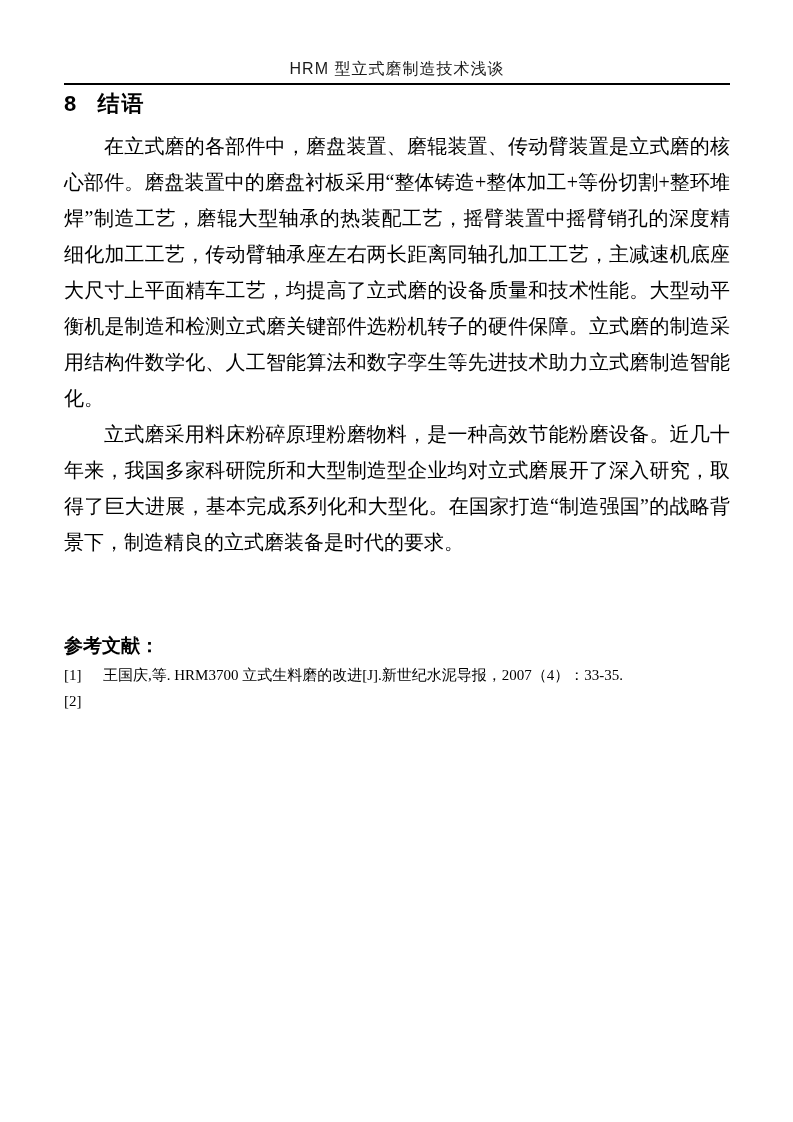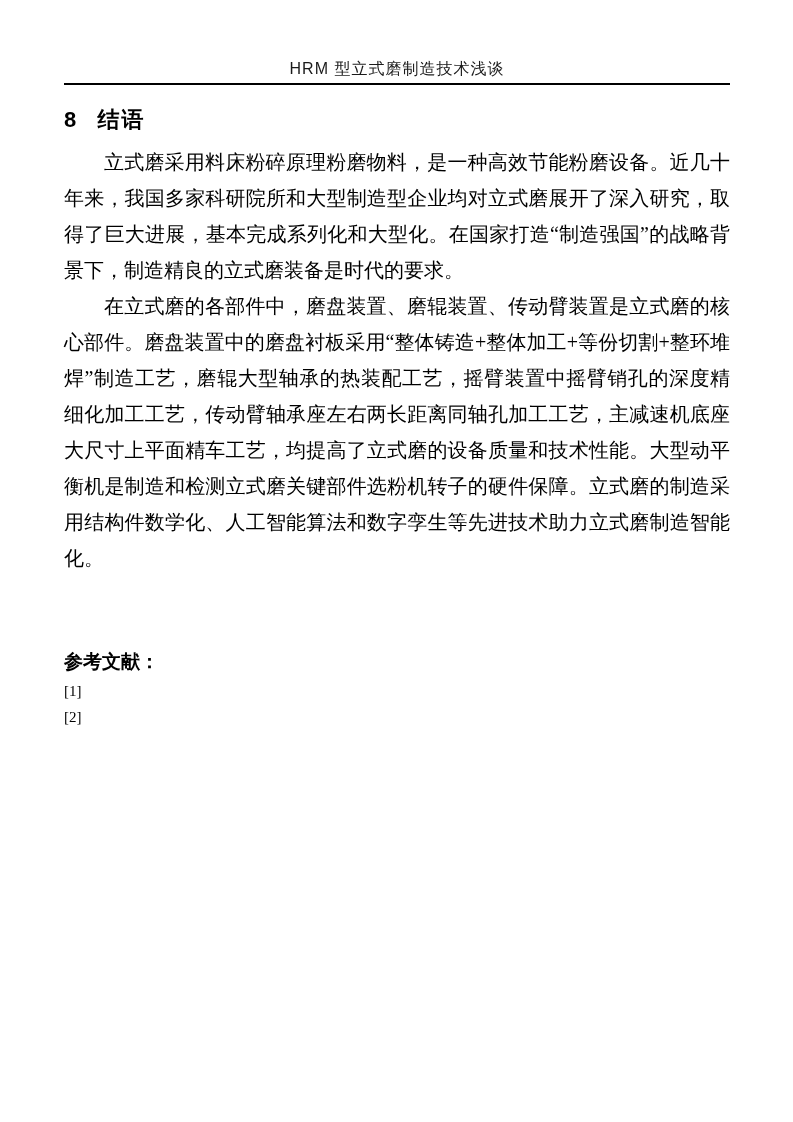--- a/index.html
+++ b/index.html
@@ -44,21 +44,20 @@
     line-height: 26px;
     margin: 6px 0 11px 0;
   }
   .section-heading .sec-num {
     display: inline-block;
   }
   .section-heading .sec-title {
     display: inline-block;
     margin-left: 15px;
     letter-spacing: 2px;
-    margin-top: 16px;
   }
   
   .body-text p {
     margin: 0;
     font-size: 20px;
     line-height: 36px;
     text-align: justify;
     text-justify: inter-ideograph;
     text-indent: 2em;
   }
@@ -130,28 +129,29 @@
       <div class="running-title">HRM 型立式磨制造技术浅谈</div>
       <hr class="head-rule">
     </div>
 
     <div class="section-heading">
       <span class="sec-num">8</span>
       <span class="sec-title">结语</span>
     </div>
 
     <div class="body-text">
+      <p>在立式磨的各部件中，磨盘装置、磨辊装置、传动臂装置是立式磨的核心部件。磨盘装置中的磨盘衬板采用“整体铸造+整体加工+等份切割+整环堆焊”制造工艺，磨辊大型轴承的热装配工艺，摇臂装置中摇臂销孔的深度精细化加工工艺，传动臂轴承座左右两长距离同轴孔加工工艺，主减速机底座大尺寸上平面精车工艺，均提高了立式磨的设备质量和技术性能。大型动平衡机是制造和检测立式磨关键部件选粉机转子的硬件保障。立式磨的制造采用结构件数学化、人工智能算法和数字孪生等先进技术助力立式磨制造智能化。</p>
       <p>立式磨采用料床粉碎原理粉磨物料，是一种高效节能粉磨设备。近几十年来，我国多家科研院所和大型制造型企业均对立式磨展开了深入研究，取得了巨大进展，基本完成系列化和大型化。在国家打造“制造强国”的战略背景下，制造精良的立式磨装备是时代的要求。</p>
-      <p>在立式磨的各部件中，磨盘装置、磨辊装置、传动臂装置是立式磨的核心部件。磨盘装置中的磨盘衬板采用“整体铸造+整体加工+等份切割+整环堆焊”制造工艺，磨辊大型轴承的热装配工艺，摇臂装置中摇臂销孔的深度精细化加工工艺，传动臂轴承座左右两长距离同轴孔加工工艺，主减速机底座大尺寸上平面精车工艺，均提高了立式磨的设备质量和技术性能。大型动平衡机是制造和检测立式磨关键部件选粉机转子的硬件保障。立式磨的制造采用结构件数学化、人工智能算法和数字孪生等先进技术助力立式磨制造智能化。</p>
     </div>
 
     <div class="references">
       <div class="ref-heading">参考文献：</div>
       <div class="ref-item">
         <span class="ref-label">[1]</span>
+        <span class="ref-text">王国庆,等. HRM3700 立式生料磨的改进[J].新世纪水泥导报，2007（4）：33-35.</span>
       </div>
       <div class="ref-item">
         <span class="ref-label">[2]</span>
       </div>
     </div>
 
   </div>
 
   <div class="page-footer">
     <div class="footer-rule-wrap">

